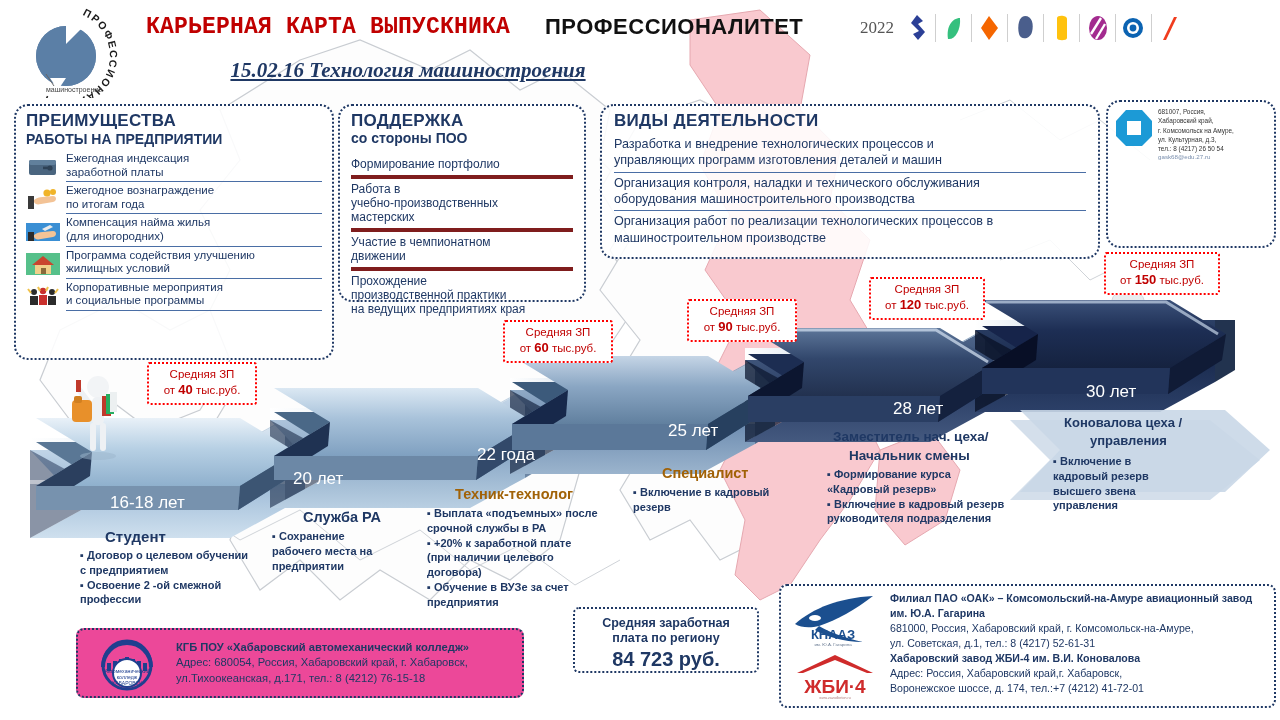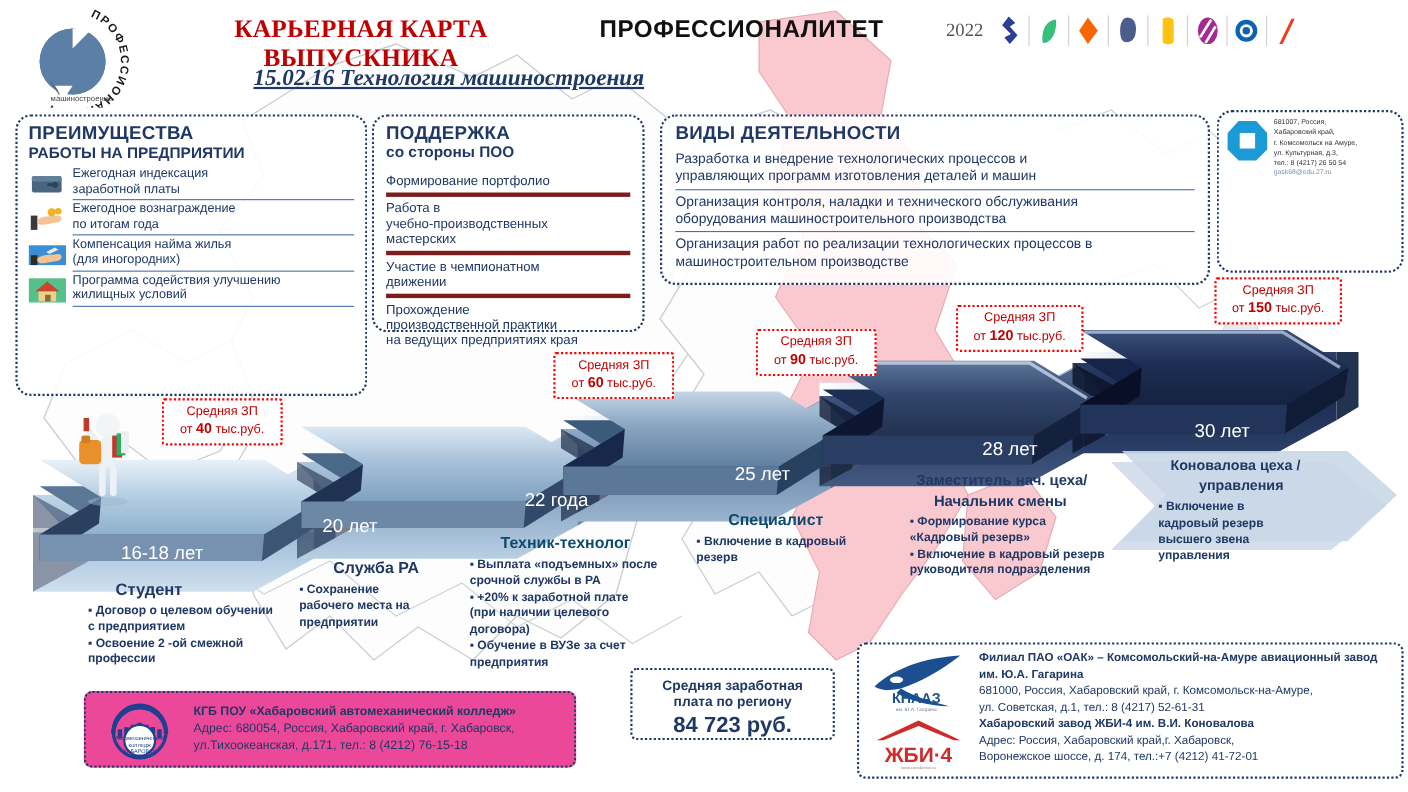--- a/index.html
+++ b/index.html
@@ -12,21 +12,21 @@
   .stage{position:absolute;left:0;top:0;width:1280px;height:720px;overflow:hidden;}
 
   
   .map-layer{position:absolute;left:0;top:0;width:1280px;height:720px;z-index:0;}
 
   
   .logo-prof{position:absolute;left:6px;top:2px;width:120px;height:96px;z-index:6;}
   .title-main{
     position:absolute;left:128px;top:14px;width:400px;text-align:center;
     font-size:23px;font-weight:bold;color:#c00000;letter-spacing:.2px;z-index:6;
-    font-family:Liberation Serif, serif;
+    font-family:Liberation Mono, monospace;
   }
   .title-sub{
     position:absolute;left:128px;top:58px;width:560px;text-align:center;
     font-size:21px;font-weight:bold;font-style:italic;color:#1f3864;
     text-decoration:underline;z-index:6;
     font-family:"Liberation Serif", serif;
   }
   .brand-word{
     position:absolute;left:545px;top:14px;font-size:22px;font-weight:bold;
     color:#111111;letter-spacing:.5px;z-index:6;
@@ -74,21 +74,21 @@
   .sal{
     position:absolute;z-index:7;border:2px dotted #ff0000;background:#ffffff;
     border-radius:3px;text-align:center;padding:3px 7px 4px 7px;box-sizing:border-box;
     color:#c00000;font-size:11.5px;line-height:1.3;
   }
   .sal b{font-size:13px;}
 
   
   .agelbl{position:absolute;z-index:8;color:#ffffff;font-size:17px;font-weight:normal;white-space:nowrap;}
   .roletitle{position:absolute;z-index:8;color:#1f3864;font-size:13.5px;font-weight:bold;white-space:nowrap;}
-  .roletitle.lt{color:#0c4a6e;}
+  .roletitle.lt{color:#a16207;}
   .bullets{position:absolute;z-index:8;color:#1f3864;font-size:11px;line-height:1.25;font-weight:bold;}
   .bullets div{margin-bottom:1px;}
 
   
   #box-avg{
     position:absolute;left:573px;top:607px;width:186px;height:66px;z-index:7;
     border:2px dotted #1f3864;border-radius:6px;background:#fff;text-align:center;
     box-sizing:border-box;padding-top:7px;
   }
   #box-avg .l1{font-size:12.5px;font-weight:bold;color:#1f3864;line-height:1.2;}
@@ -248,20 +248,34 @@
       <div class="adv-row">
         <svg class="adv-ico" viewBox="0 0 34 26">
             <rect x="0" y="2" width="34" height="22" fill="#56c08a"></rect>
             <path d="M6 14 L17 5 L28 14 Z" fill="#c9452f"></path>
             <rect x="9" y="14" width="16" height="9" fill="#f0cf8a"></rect>
             <rect x="15" y="17" width="5" height="6" fill="#8a6a3a"></rect>
           </svg>
         <div class="adv-txt">Программа содействия улучшению<br>жилищных условий</div>
       </div>
 
+      <div class="adv-row">
+        <svg class="adv-ico" viewBox="0 0 34 26">
+            <g>
+              <circle cx="8" cy="9" r="3" fill="#2b2b2b"></circle>
+              <path d="M4 13 h8 v9 h-8 Z" fill="#2b2b2b"></path>
+              <circle cx="17" cy="8" r="3.2" fill="#c9302c"></circle>
+              <path d="M13 12 h8 v10 h-8 Z" fill="#c9302c"></path>
+              <circle cx="26" cy="9" r="3" fill="#2b2b2b"></circle>
+              <path d="M22 13 h8 v9 h-8 Z" fill="#2b2b2b"></path>
+              <path d="M2 6 l3 4 M32 6 l-3 4 M12 4 l2 4 M22 4 l-2 4" stroke="#f0c24b" stroke-width="2"></path>
+            </g>
+          </svg>
+        <div class="adv-txt">Корпоративные мероприятия<br>и социальные программы</div>
+      </div>
 
     </div>
   </div>
 
   <div class="panel" id="panel-sup" style="padding:6px 11px;">
     <div class="panel-h1">ПОДДЕРЖКА</div>
     <div class="panel-h2" style="margin-top:1px;">со стороны ПОО</div>
     <div style="margin-top:8px;">
       <div class="sup-row">Формирование портфолио</div>
       <div class="sup-row">Работа в<br>учебно-производственных<br>мастерских</div>

